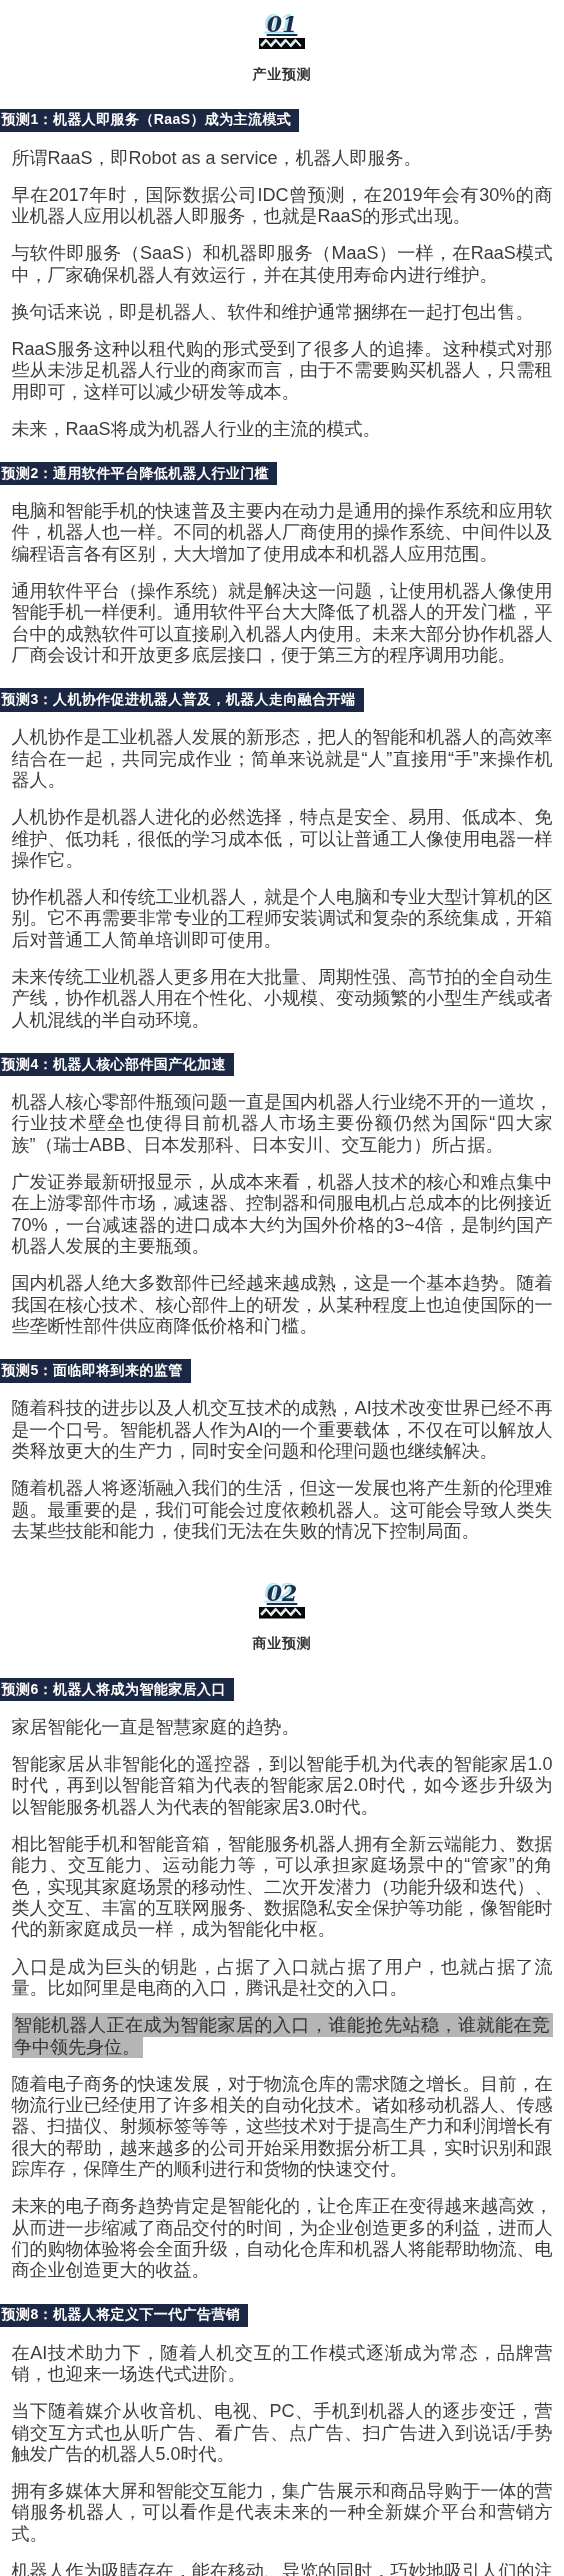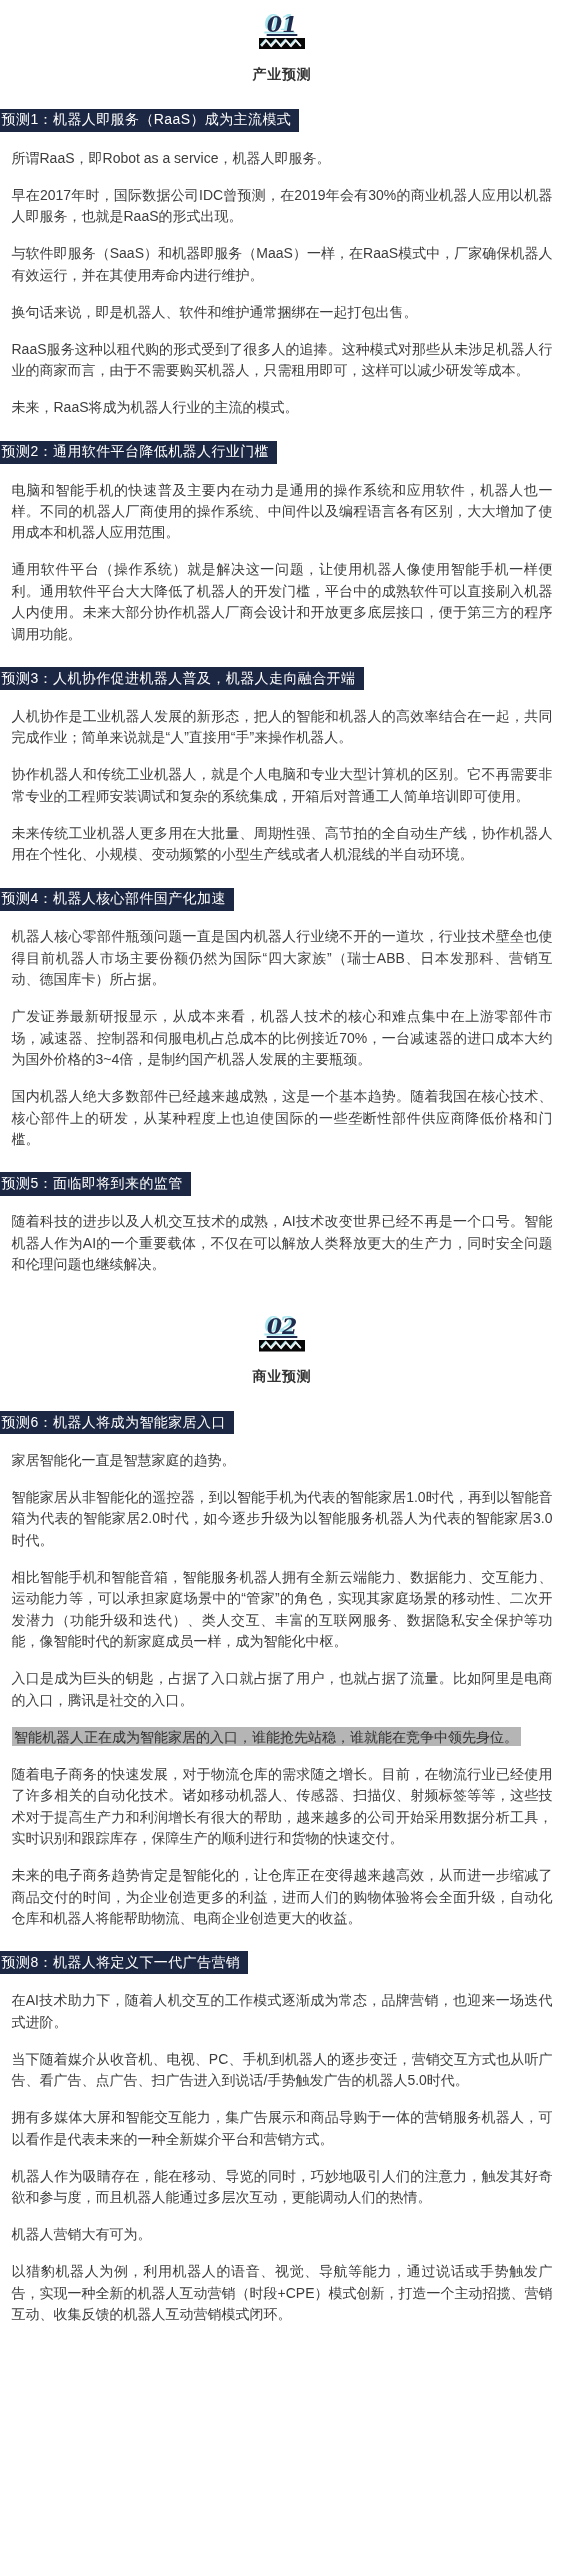--- a/index.html
+++ b/index.html
@@ -20,27 +20,27 @@
     text-shadow:-2.5px -2.5px 0 #a9e6ee;
   }
   .zigzag-wrap{margin-top:1.6px;}
   .zigzag-wrap svg{display:inline-block;vertical-align:top;}
   .section-title{
     font-weight:bold;font-size:14px;color:#333333;margin-top:13px;letter-spacing:0.8px;text-align:center;
   }
   .pred-header{
     display:table;
     background:#1c2744;color:#ffffff;
-    font-weight:normal;font-size:14px;line-height:19px;
+    font-weight:bold;font-size:14px;line-height:19px;
     padding:1.6px 8.2px 2.5px 1.6px;
     margin:22px 0 12.4px -11.5px;
     letter-spacing:0.4px;
   }
   .para{
-    font-size:14px;line-height:21.4px;text-align:justify;
+    font-size:18px;line-height:21.4px;text-align:justify;
     margin:15.7px 0;color:#3d3d3d;
   }
   .hl{
     background:#b5b5b5;color:#323232;
     padding:1.6px 2.5px;
     -webkit-box-decoration-break:clone;box-decoration-break:clone;
   }
 </style>
 </head>
 <body>
@@ -61,28 +61,30 @@
       <p class="para">早在2017年时，国际数据公司IDC曾预测，在2019年会有30%的商业机器人应用以机器人即服务，也就是RaaS的形式出现。</p>
       <p class="para">与软件即服务（SaaS）和机器即服务（MaaS）一样，在RaaS模式中，厂家确保机器人有效运行，并在其使用寿命内进行维护。</p>
       <p class="para">换句话来说，即是机器人、软件和维护通常捆绑在一起打包出售。</p>
       <p class="para">RaaS服务这种以租代购的形式受到了很多人的追捧。这种模式对那些从未涉足机器人行业的商家而言，由于不需要购买机器人，只需租用即可，这样可以减少研发等成本。</p>
       <p class="para">未来，RaaS将成为机器人行业的主流的模式。</p>
       <div class="pred-header">预测2：通用软件平台降低机器人行业门槛</div>
       <p class="para">电脑和智能手机的快速普及主要内在动力是通用的操作系统和应用软件，机器人也一样。不同的机器人厂商使用的操作系统、中间件以及编程语言各有区别，大大增加了使用成本和机器人应用范围。</p>
       <p class="para">通用软件平台（操作系统）就是解决这一问题，让使用机器人像使用智能手机一样便利。通用软件平台大大降低了机器人的开发门槛，平台中的成熟软件可以直接刷入机器人内使用。未来大部分协作机器人厂商会设计和开放更多底层接口，便于第三方的程序调用功能。</p>
       <div class="pred-header">预测3：人机协作促进机器人普及，机器人走向融合开端</div>
       <p class="para">人机协作是工业机器人发展的新形态，把人的智能和机器人的高效率结合在一起，共同完成作业；简单来说就是“人”直接用“手”来操作机器人。</p>
+      <p class="para">人机协作是机器人进化的必然选择，特点是安全、易用、低成本、免维护、低功耗，很低的学习成本低，可以让普通工人像使用电器一样操作它。</p>
       <p class="para">协作机器人和传统工业机器人，就是个人电脑和专业大型计算机的区别。它不再需要非常专业的工程师安装调试和复杂的系统集成，开箱后对普通工人简单培训即可使用。</p>
       <p class="para">未来传统工业机器人更多用在大批量、周期性强、高节拍的全自动生产线，协作机器人用在个性化、小规模、变动频繁的小型生产线或者人机混线的半自动环境。</p>
       <div class="pred-header">预测4：机器人核心部件国产化加速</div>
-      <p class="para">机器人核心零部件瓶颈问题一直是国内机器人行业绕不开的一道坎，行业技术壁垒也使得目前机器人市场主要份额仍然为国际“四大家族”（瑞士ABB、日本发那科、营销互动、德国库卡）所占据。</p>
+      <p class="para">机器人核心零部件瓶颈问题一直是国内机器人行业绕不开的一道坎，行业技术壁垒也使得目前机器人市场主要份额仍然为国际“四大家族”（瑞士ABB、日本发那科、日本安川、交互能力）所占据。</p>
       <p class="para">广发证券最新研报显示，从成本来看，机器人技术的核心和难点集中在上游零部件市场，减速器、控制器和伺服电机占总成本的比例接近70%，一台减速器的进口成本大约为国外价格的3~4倍，是制约国产机器人发展的主要瓶颈。</p>
       <p class="para">国内机器人绝大多数部件已经越来越成熟，这是一个基本趋势。随着我国在核心技术、核心部件上的研发，从某种程度上也迫使国际的一些垄断性部件供应商降低价格和门槛。</p>
       <div class="pred-header">预测5：面临即将到来的监管</div>
       <p class="para">随着科技的进步以及人机交互技术的成熟，AI技术改变世界已经不再是一个口号。智能机器人作为AI的一个重要载体，不仅在可以解放人类释放更大的生产力，同时安全问题和伦理问题也继续解决。</p>
+      <p class="para">随着机器人将逐渐融入我们的生活，但这一发展也将产生新的伦理难题。最重要的是，我们可能会过度依赖机器人。这可能会导致人类失去某些技能和能力，使我们无法在失败的情况下控制局面。</p>
       <div class="section-head later">
         <div><span class="section-number">02</span></div>
         <div class="zigzag-wrap"><svg width="46" height="11.5" viewBox="0 0 56 14">
             <rect x="0" y="0" width="56" height="14" fill="#070707"></rect>
             <polyline points="3,10 9,3 15,10 21,3 27,10 33,3 39,10 45,3 51,10" fill="none" stroke="#a9e6ee" stroke-width="2" transform="translate(-1,-1)"></polyline>
             <polyline points="3,10 9,3 15,10 21,3 27,10 33,3 39,10 45,3 51,10" fill="none" stroke="#f2f2f2" stroke-width="2"></polyline>
           </svg></div>
         <div class="section-title">商业预测</div>
       </div>
       <div class="pred-header">预测6：机器人将成为智能家居入口</div>

